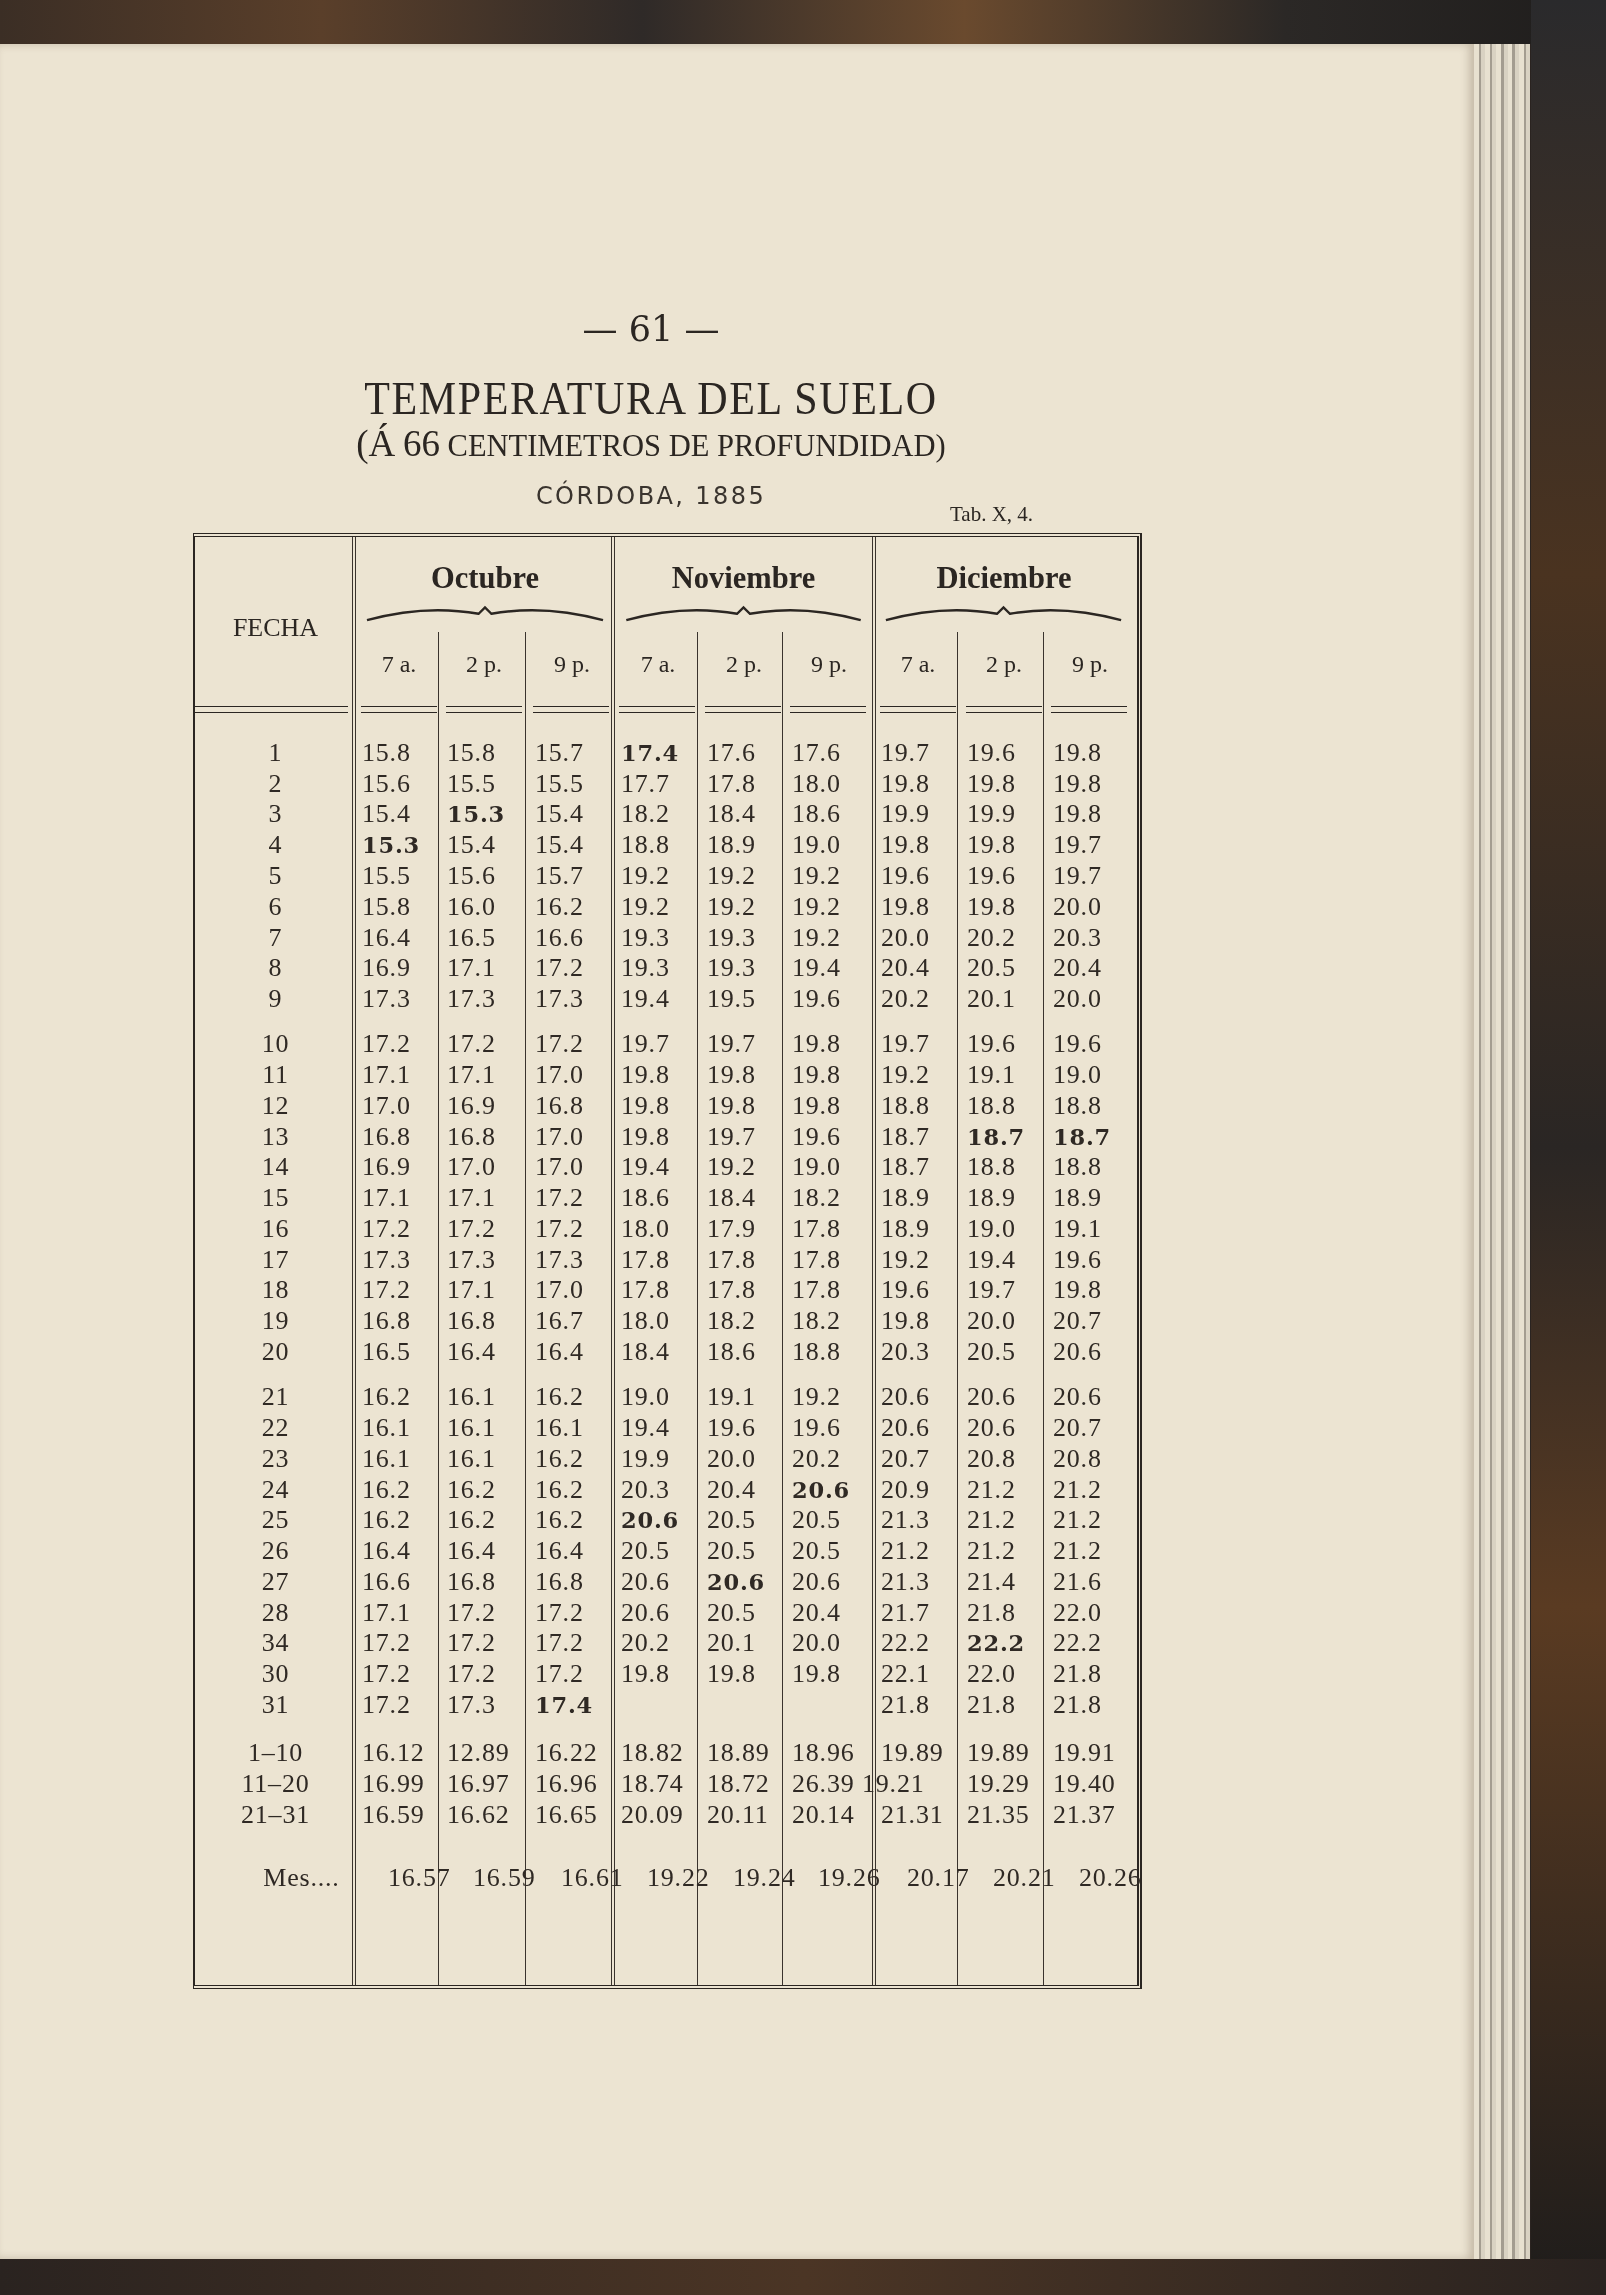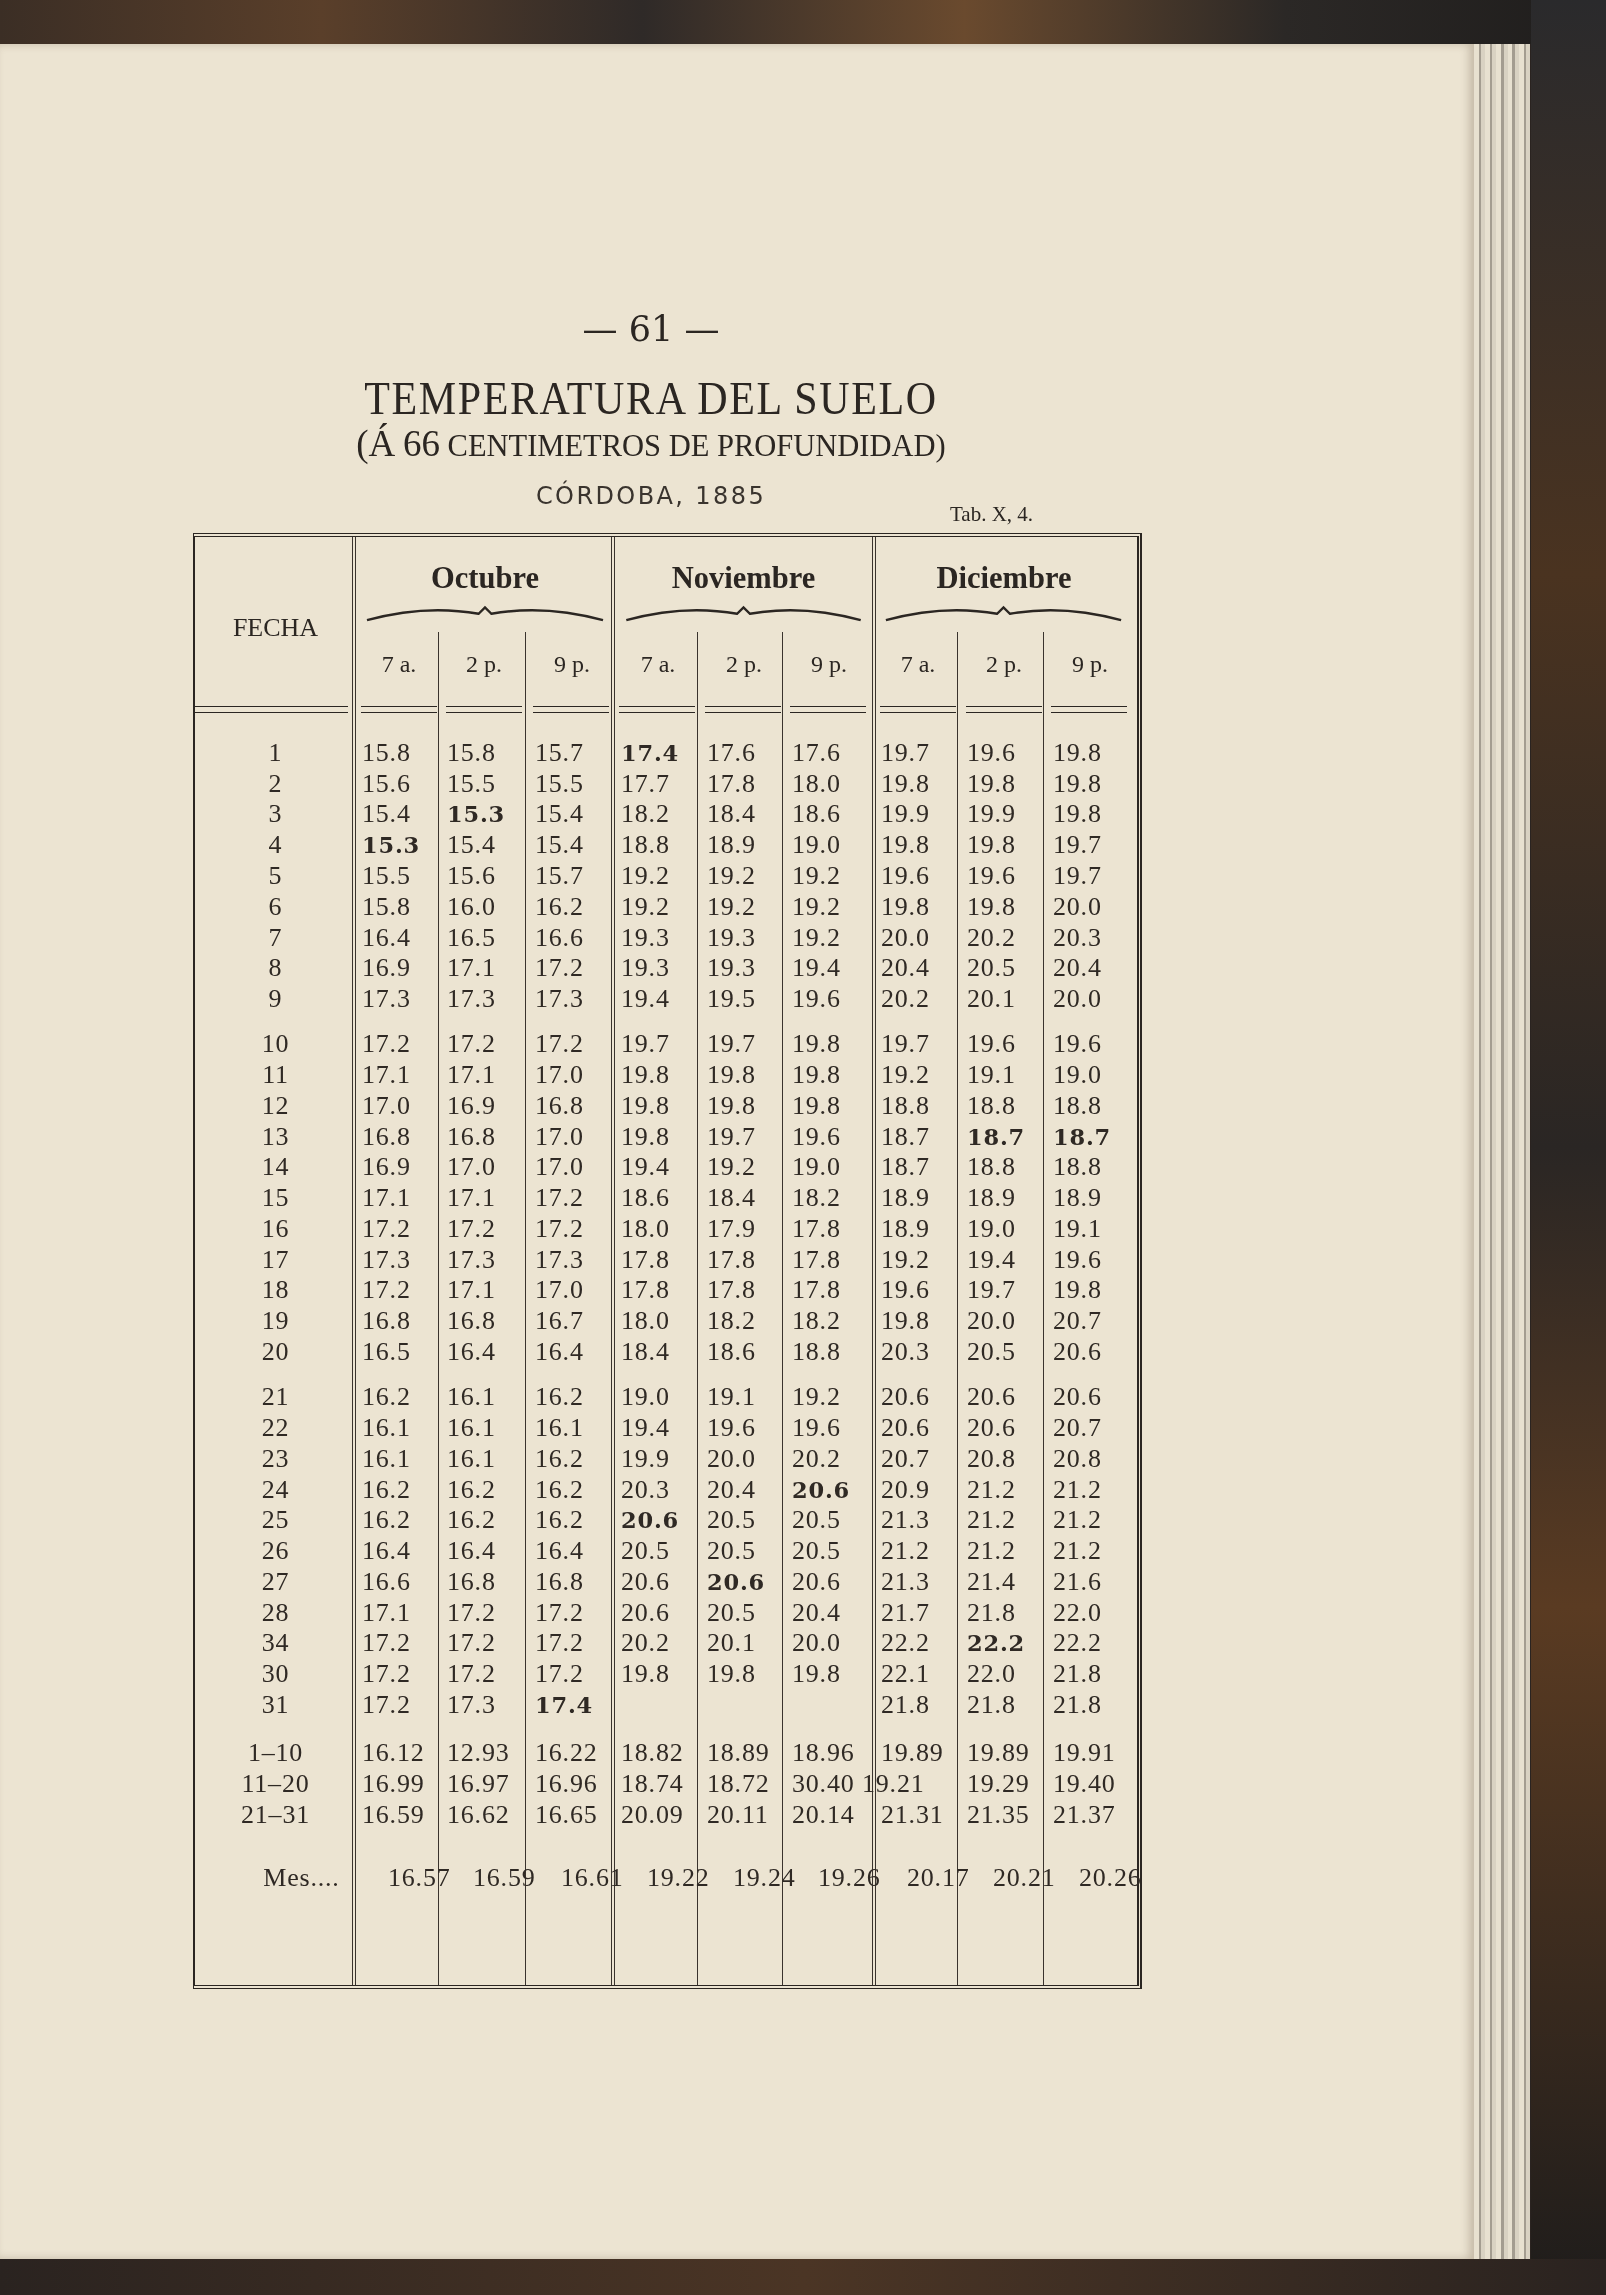--- a/index.html
+++ b/index.html
@@ -516,37 +516,37 @@
         <div class="cell" style="left: 426px;"></div>
         <div class="cell" style="left: 512px;"></div>
         <div class="cell" style="left: 597px;"></div>
         <div class="cell" style="left: 686px;">21.8</div>
         <div class="cell" style="left: 772px;">21.8</div>
         <div class="cell" style="left: 858px;">21.8</div>
       </div>
       <div class="row" style="top: 1201px;">
         <div class="cell day">1–10</div>
         <div class="cell" style="left: 167px;">16.12</div>
-        <div class="cell" style="left: 252px;">12.93</div>
+        <div class="cell" style="left: 252px;">12.89</div>
         <div class="cell" style="left: 340px;">16.22</div>
         <div class="cell" style="left: 426px;">18.82</div>
         <div class="cell" style="left: 512px;">18.89</div>
         <div class="cell" style="left: 597px; font-family: Liberation Serif, serif;">18.96</div>
         <div class="cell" style="left: 686px;">19.89</div>
         <div class="cell" style="left: 772px;">19.89</div>
         <div class="cell" style="left: 858px;">19.91</div>
       </div>
       <div class="row" style="top: 1232px;">
         <div class="cell day">11–20</div>
         <div class="cell" style="left: 167px;">16.99</div>
         <div class="cell" style="left: 252px;">16.97</div>
         <div class="cell" style="left: 340px;">16.96</div>
         <div class="cell" style="left: 426px;">18.74</div>
         <div class="cell" style="left: 512px;">18.72</div>
-        <div class="cell" style="left: 597px;">30.40</div>
+        <div class="cell" style="left: 597px;">26.39</div>
         <div class="cell" style="left: 652px; margin-left: 15px;">19.21</div>
         <div class="cell" style="left: 772px;">19.29</div>
         <div class="cell" style="left: 858px;">19.40</div>
       </div>
       <div class="row" style="top: 1263px;">
         <div class="cell day">21–31</div>
         <div class="cell" style="left: 167px;">16.59</div>
         <div class="cell" style="left: 252px;">16.62</div>
         <div class="cell" style="left: 340px;">16.65</div>
         <div class="cell" style="left: 426px;">20.09</div>

